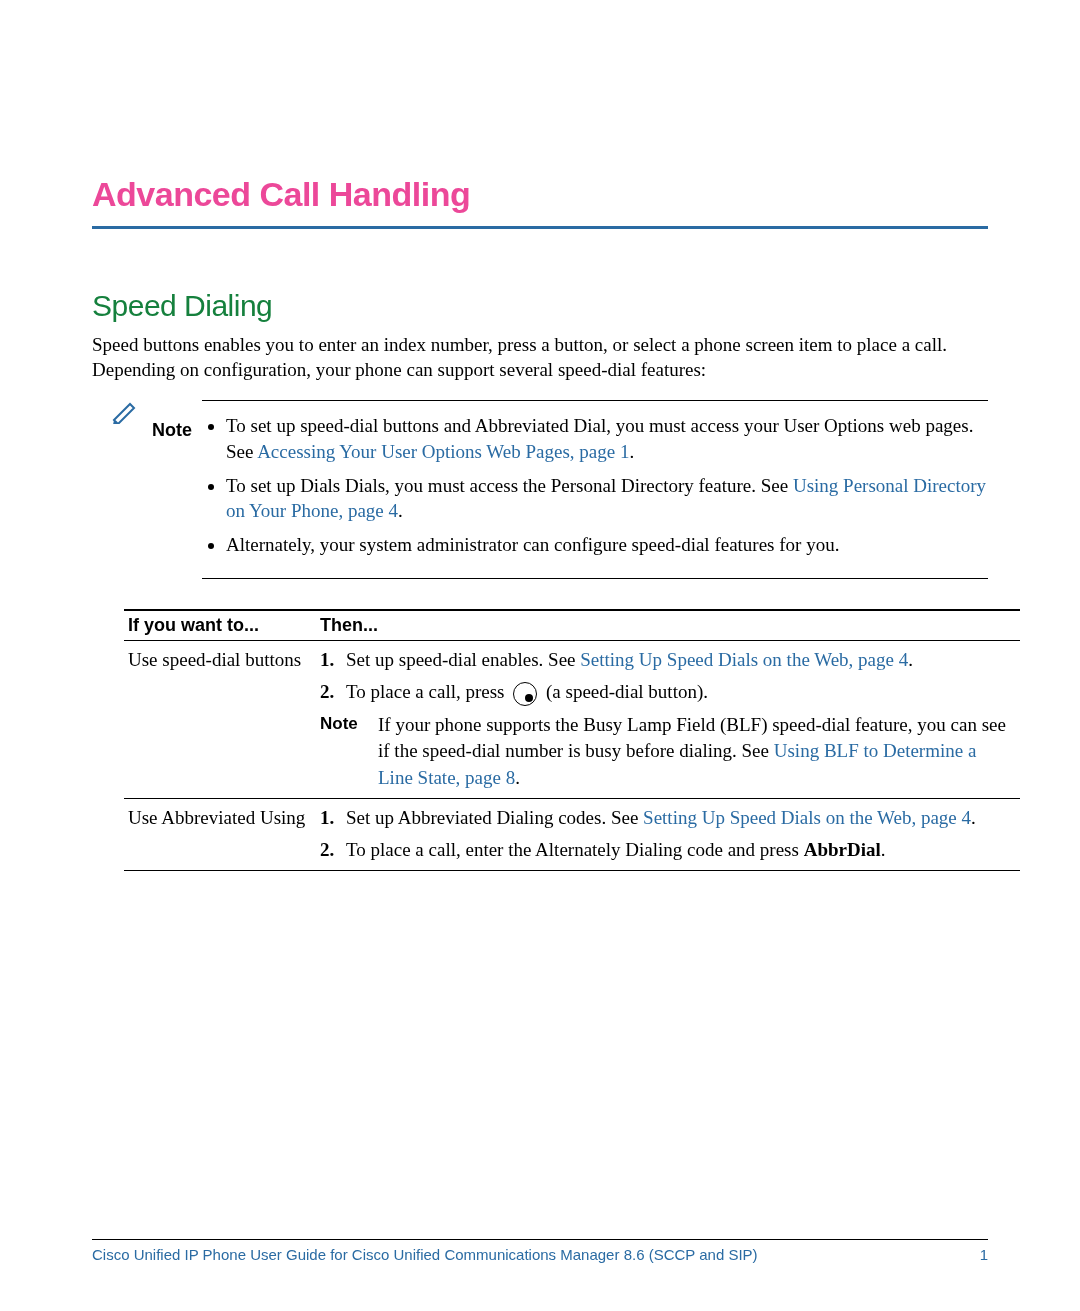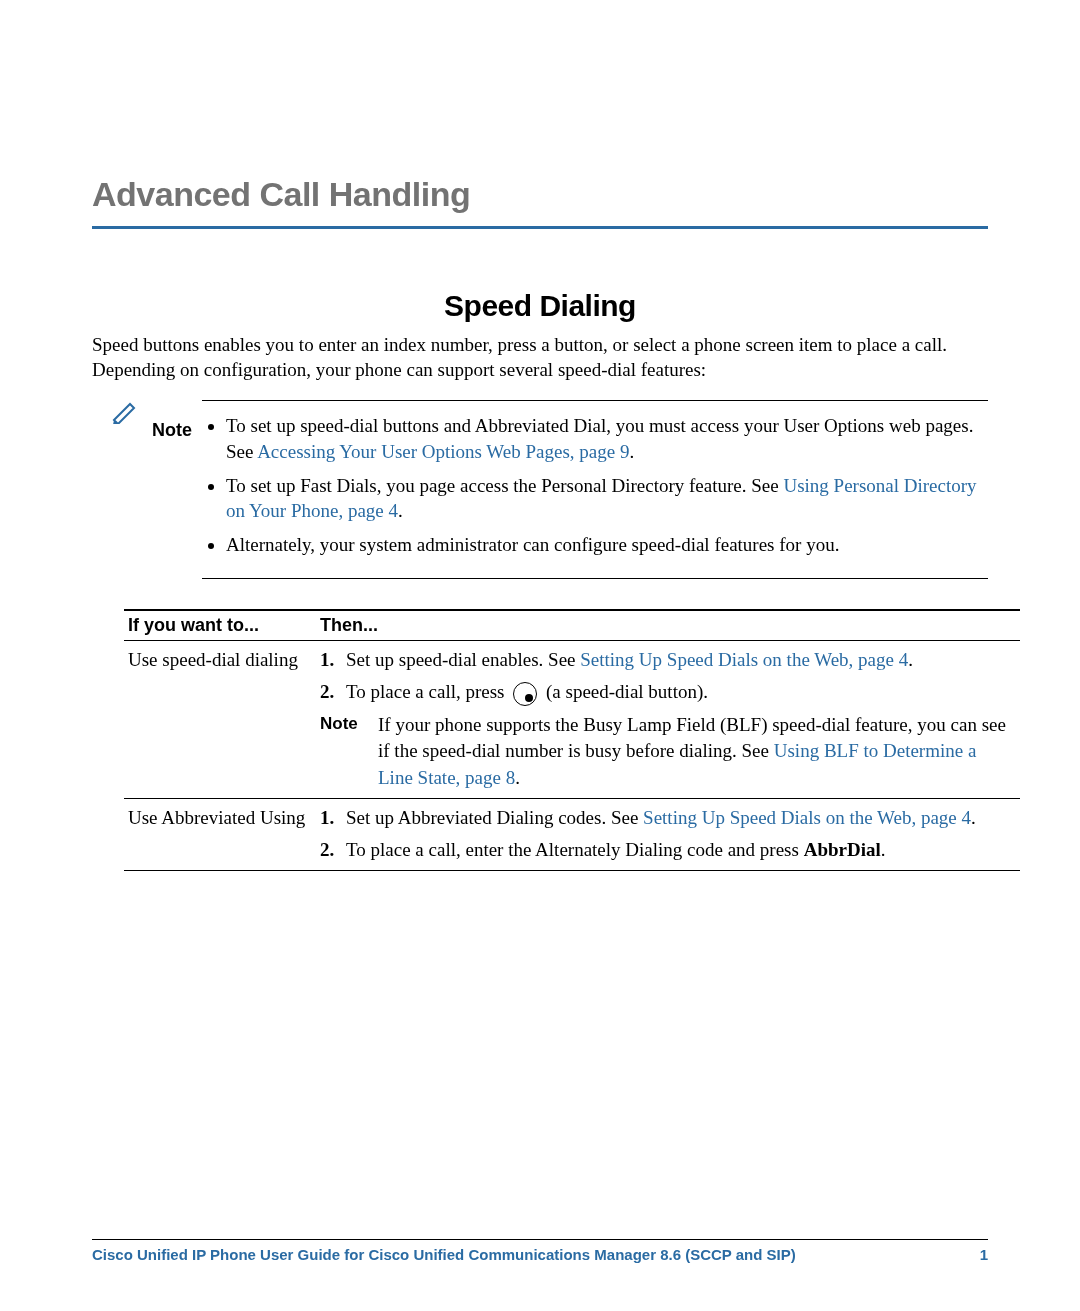--- a/index.html
+++ b/index.html
@@ -12,43 +12,42 @@
   .page {
     width: 1080px;
     height: 1311px;
     position: relative;
     box-sizing: border-box;
     padding: 175px 92px 50px 92px;
   }
   .chapter-title {
     font-family: Arial, Helvetica, sans-serif;
     font-weight: bold;
-    color: #737373;
+    color: #ec4899;
     font-size: 34px;
     margin: 0 0 12px 0;
     letter-spacing: -0.5px;
   }
   .chapter-rule {
     border: none;
     border-top: 3px solid #2a6ba3;
     margin: 0 0 60px 0;
   }
   .body-para {
     font-size: 19px;
     line-height: 1.3;
     margin: 0 0 20px 0;
   }
   .section-title {
     font-family: Arial, Helvetica, sans-serif;
-    font-weight: bold;
-    color: #000000;
+    font-weight: normal;
+    color: #15803d;
     font-size: 30px;
     margin: 40px 0 10px 0;
     letter-spacing: -0.5px;
-    text-align: center;
   }
   ul.feat {
     margin: 0 0 20px 0;
     padding-left: 40px;
   }
   ul.feat li {
     font-size: 19px;
     line-height: 1.4;
     margin-bottom: 2px;
   }
@@ -169,21 +168,21 @@
   .footer {
     position: absolute;
     bottom: 48px;
     left: 92px;
     right: 92px;
     border-top: 1px solid #000;
     padding-top: 6px;
     display: flex;
     justify-content: space-between;
     font-family: Arial, Helvetica, sans-serif;
-    font-weight: bold;
+    font-weight: normal;
     font-size: 15px;
     color: #2a6ba3;
   }
   .footer .pnum {
     color: #2a6ba3;
   }
   .abbr-bold {
     font-weight: bold;
   }
 </style>
@@ -207,38 +206,38 @@
         <svg viewBox="0 0 28 24" width="28" height="24">
           <path d="M2 20 L18 4 L22 8 L6 24 Z" fill="none" stroke="#2a6ba3" stroke-width="2"></path>
           <path d="M2 20 L6 24 L1 25 Z" fill="#2a6ba3"></path>
         </svg>
       </div>
     </div>
     <div class="note-label-col">Note</div>
     <div class="note-body-col">
       <ul>
         <li>
-          <span>To set up speed-dial buttons and Abbreviated Dial, you must access your User Options web pages. See </span><span class="link">Accessing Your User Options Web Pages, page 9</span><span>.</span>
+          <span>To set up speed-dial buttons and Abbreviated Dial, you must access your User Options web pages. See </span><span class="link">Accessing Your User Options Web Pages, page 1</span><span>.</span>
         </li>
         <li>
-          <span>To set up Fast Dials, you page access the Personal Directory feature. See </span><span class="link">Using Personal Directory on Your Phone, page 4</span><span>.</span>
+          <span>To set up Dials Dials, you must access the Personal Directory feature. See </span><span class="link">Using Personal Directory on Your Phone, page 4</span><span>.</span>
         </li>
         <li>Alternately, your system administrator can configure speed-dial features for you.</li>
       </ul>
     </div>
   </div>
 
   <table class="proc">
     <tbody>
         <tr>
       <th class="col1">If you want to...</th>
       <th>Then...</th>
     </tr>
     <tr>
-      <td class="col1">Use speed-dial dialing</td>
+      <td class="col1">Use speed-dial buttons</td>
       <td>
         <div class="ol-wrap">
           <div class="ol-num">1.</div>
           <div>
             <span>Set up speed-dial enables. See </span><span class="link">Setting Up Speed Dials on the Web, page 4</span><span>.</span>
           </div>
         </div>
         <div class="ol-wrap">
           <div class="ol-num">2.</div>
           <div>

